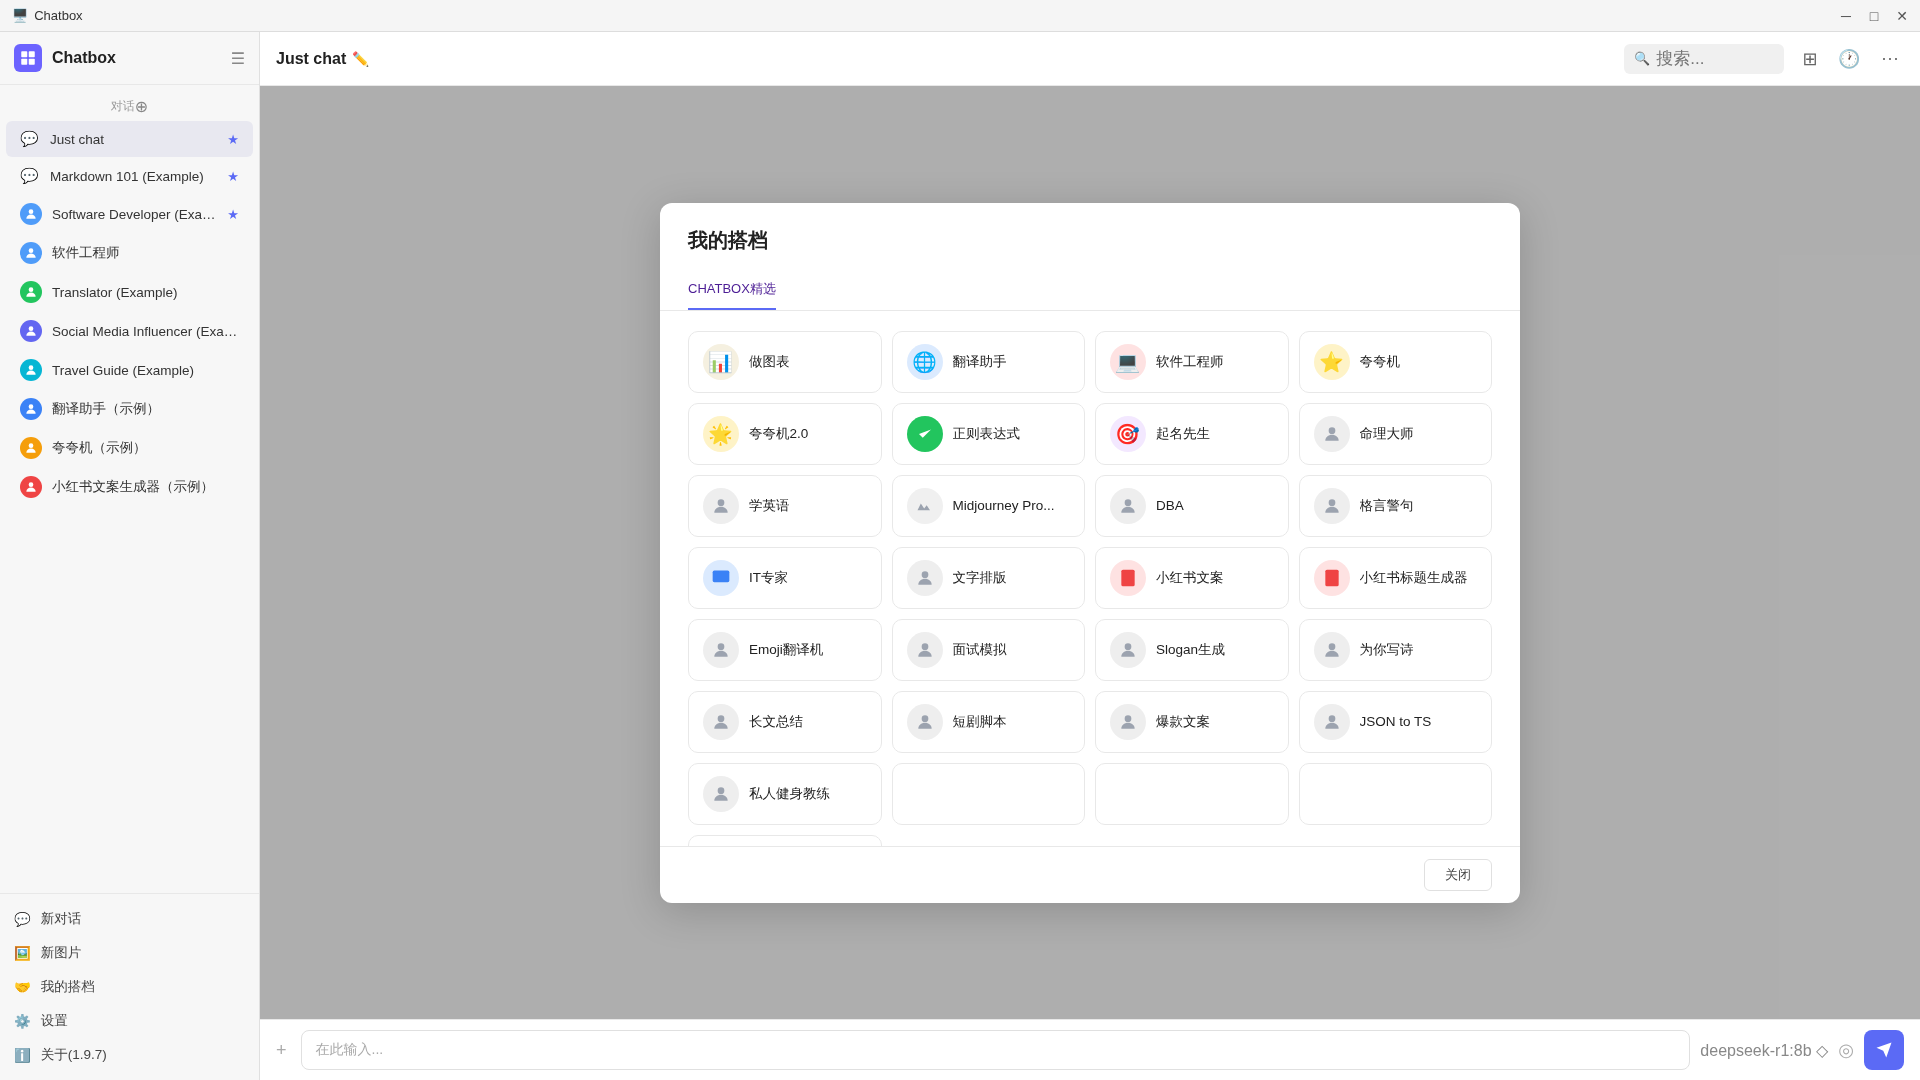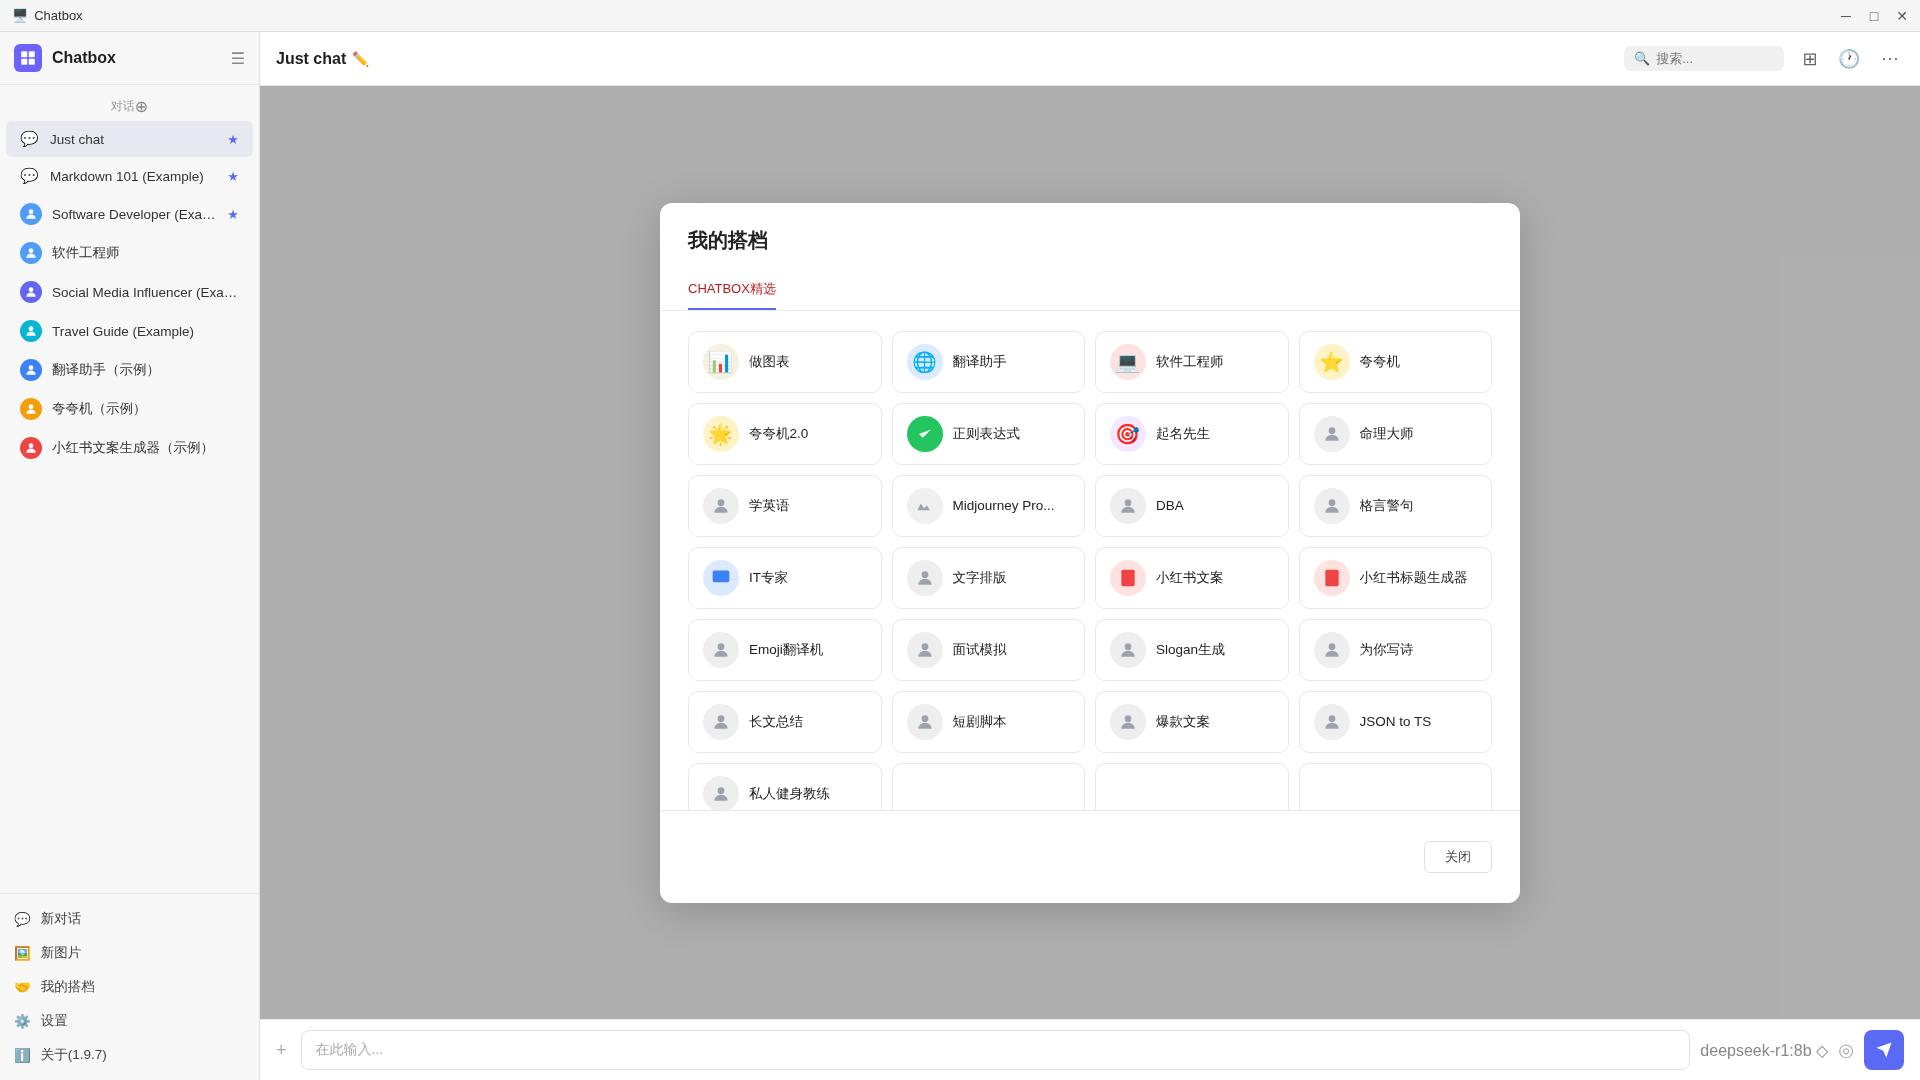--- a/index.html
+++ b/index.html
@@ -164,21 +164,21 @@
     .search-box {
       display: flex;
       align-items: center;
       background: #f0f0f0;
       border-radius: 6px;
       padding: 5px 10px;
       gap: 6px;
       width: 160px;
     }
     .search-box input {
-      border: none; background: transparent; outline: none; font-size: 13px; color: #555; width: 100%;
+      border: none; background: transparent; outline: none; font-size: 17px; color: #555; width: 100%;
     }
     .header-icon-btn {
       background: none; border: none; cursor: pointer; color: #666; font-size: 18px;
       display: flex; align-items: center; justify-content: center; width: 28px; height: 28px;
     }
 
     .main-content {
       flex: 1;
       display: flex;
       align-items: center;
@@ -267,21 +267,21 @@
     .modal-tab {
       padding: 10px 0;
       margin-right: 24px;
       font-size: 13px;
       font-weight: 500;
       color: #888;
       cursor: pointer;
       border-bottom: 2px solid transparent;
     }
     .modal-tab.active {
-      color: #b91c1c;
+      color: #4c1d95;
       border-bottom: 2px solid #5b6af5;
     }
 
     .modal-body {
       padding: 20px 28px;
       overflow-y: auto;
       flex: 1;
     }
 
     .agents-grid {
@@ -314,21 +314,21 @@
     .agent-name {
       font-size: 13.5px;
       color: #222;
       font-weight: 500;
       white-space: nowrap;
       overflow: hidden;
       text-overflow: ellipsis;
     }
 
     .modal-footer {
-      padding: 30px 28px;
+      padding: 12px 28px;
       display: flex;
       justify-content: flex-end;
       border-top: 1px solid #e8e8e8;
     }
     .close-btn {
       background: none;
       border: 1px solid #e0e0e0;
       border-radius: 6px;
       padding: 6px 20px;
       font-size: 13px;
@@ -402,20 +402,29 @@
         <span class="sidebar-item-star">★</span>
       </div>
       <div class="sidebar-item">
         <div class="sidebar-avatar" style="background:#4f9cf9;">
           <svg width="14" height="14" viewBox="0 0 24 24" fill="white">
               <circle cx="12" cy="8" r="4"></circle>
               <path d="M4 20c0-4 3.6-7 8-7s8 3 8 7"></path>
             </svg>
         </div>
         <span class="sidebar-item-label">软件工程师</span>
+      </div>
+      <div class="sidebar-item">
+        <div class="sidebar-avatar" style="background:#22c55e;">
+          <svg width="14" height="14" viewBox="0 0 24 24" fill="white">
+              <circle cx="12" cy="8" r="4"></circle>
+              <path d="M4 20c0-4 3.6-7 8-7s8 3 8 7"></path>
+            </svg>
+        </div>
+        <span class="sidebar-item-label">Translator (Example)</span>
       </div>
       <div class="sidebar-item">
         <div class="sidebar-avatar" style="background:#6366f1;">
           <svg width="14" height="14" viewBox="0 0 24 24" fill="white">
               <circle cx="12" cy="8" r="4"></circle>
               <path d="M4 20c0-4 3.6-7 8-7s8 3 8 7"></path>
             </svg>
         </div>
         <span class="sidebar-item-label">Social Media Influencer (Example)</span>
       </div>

